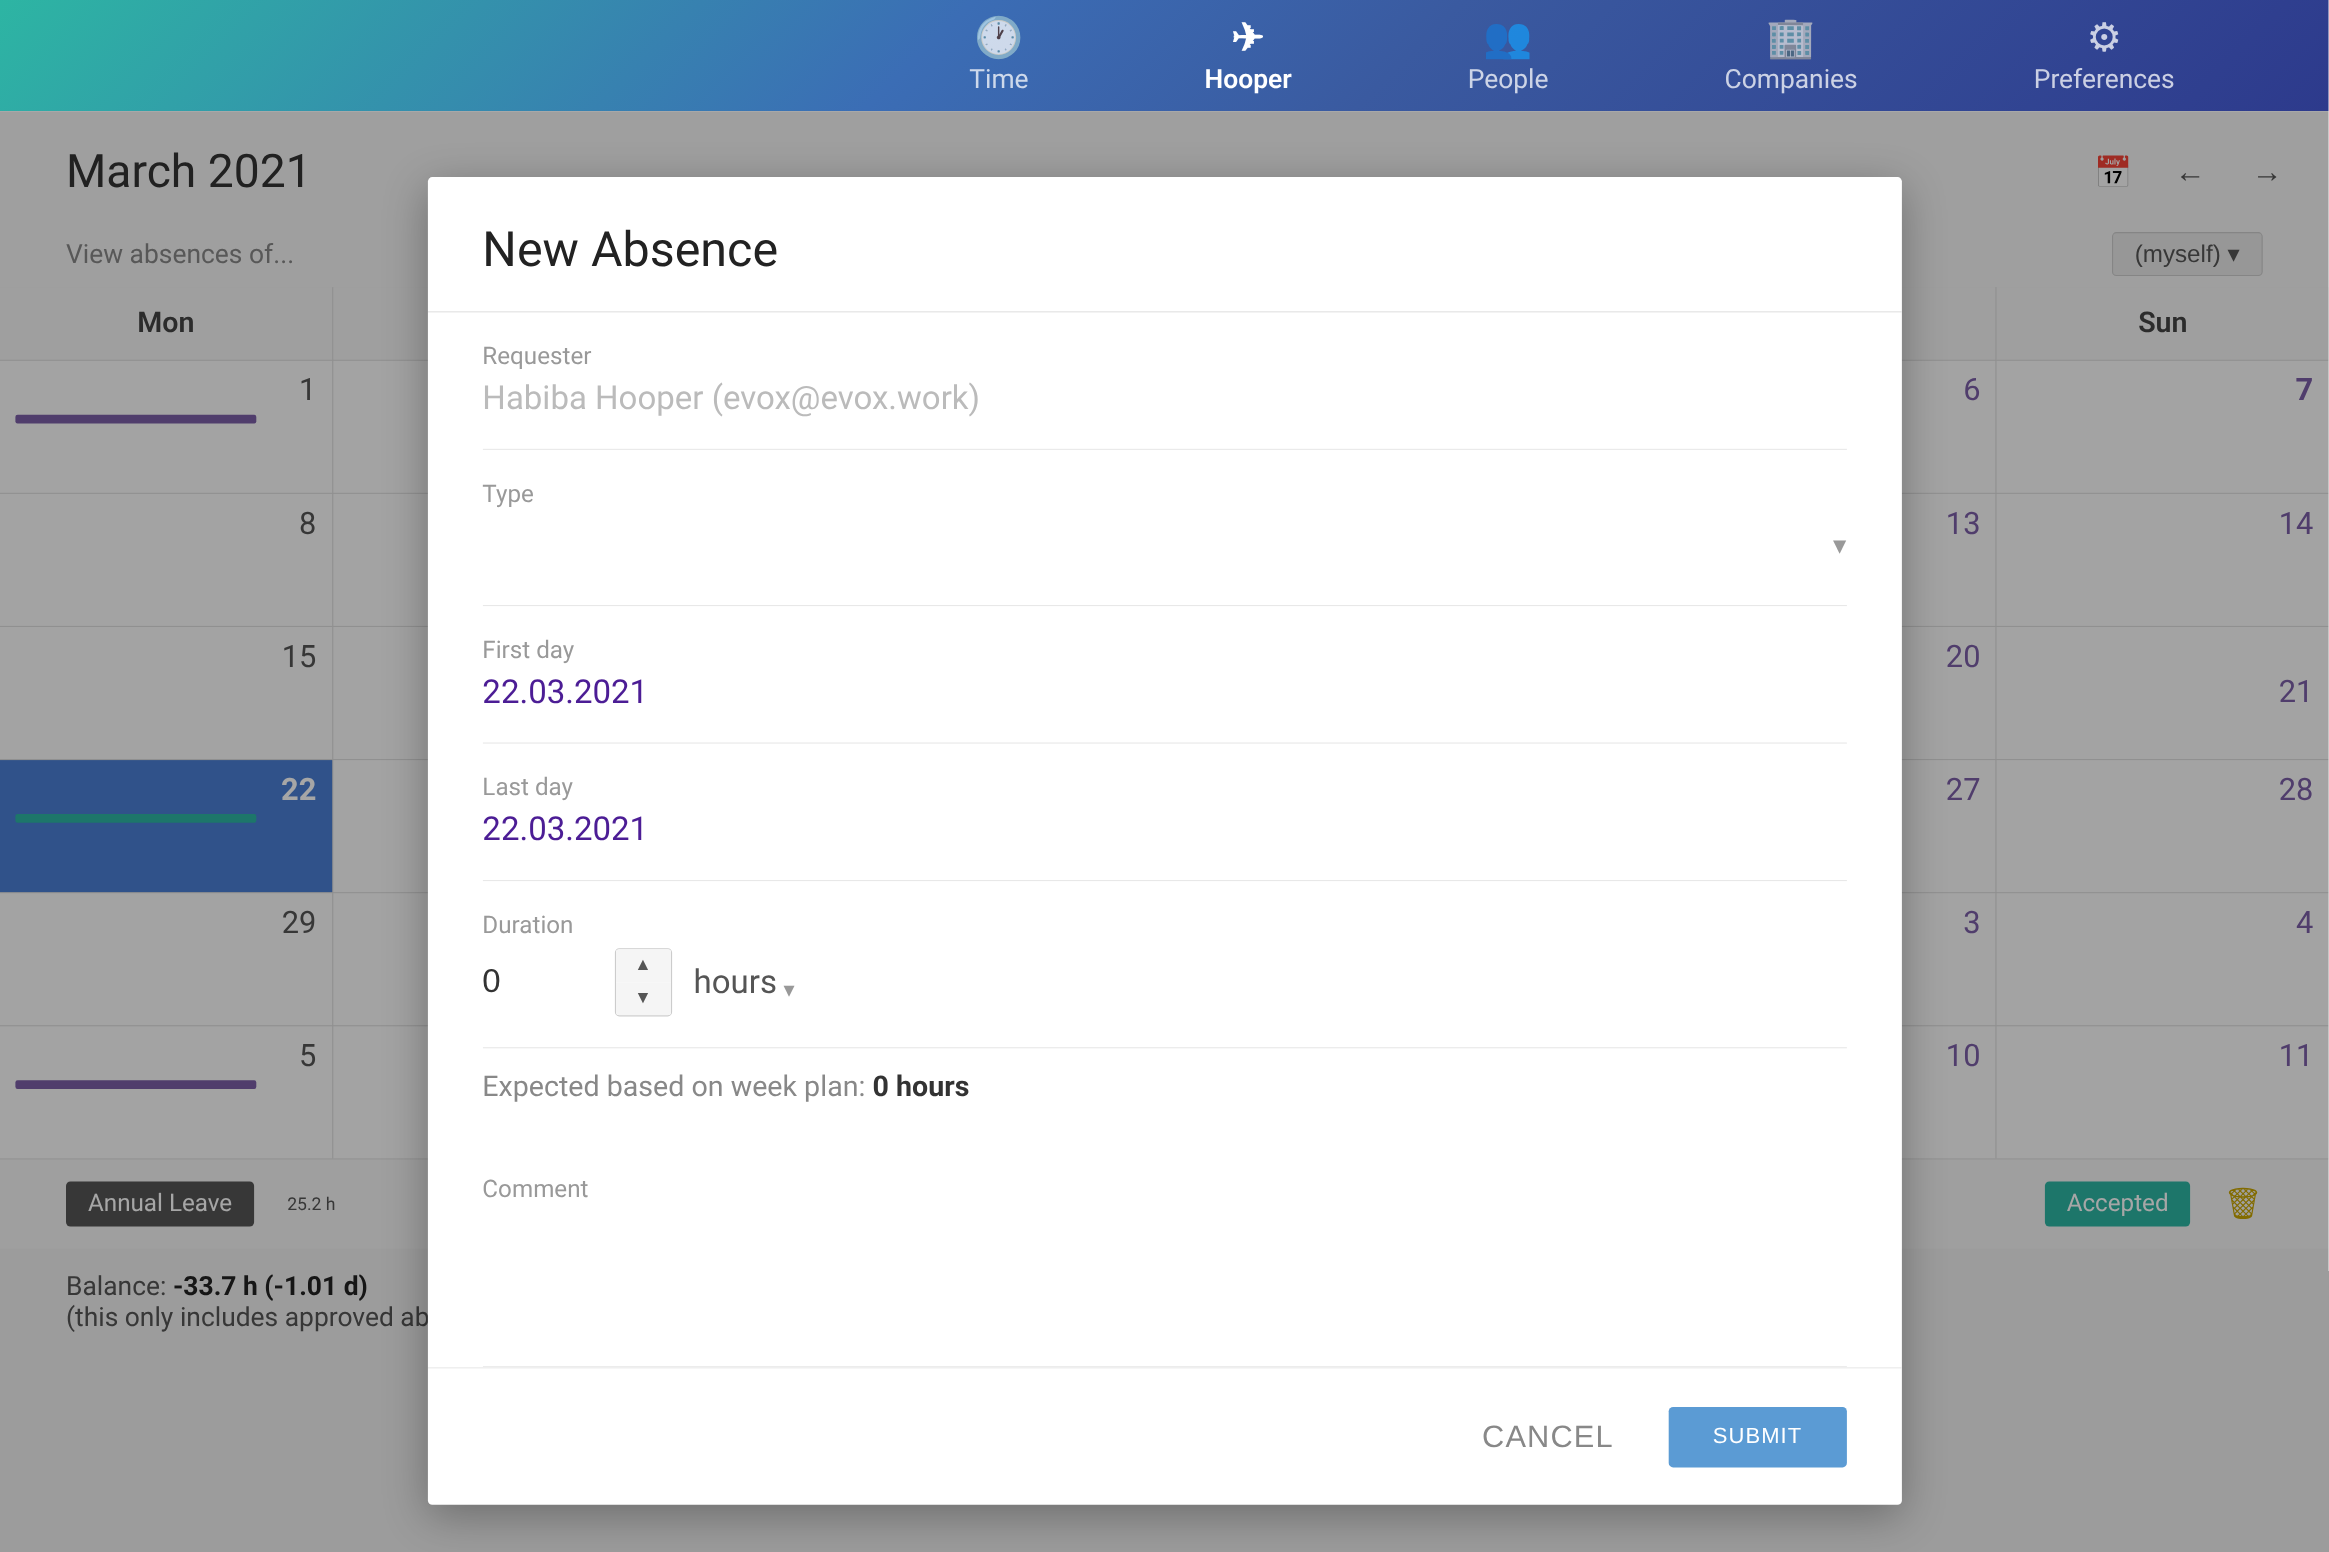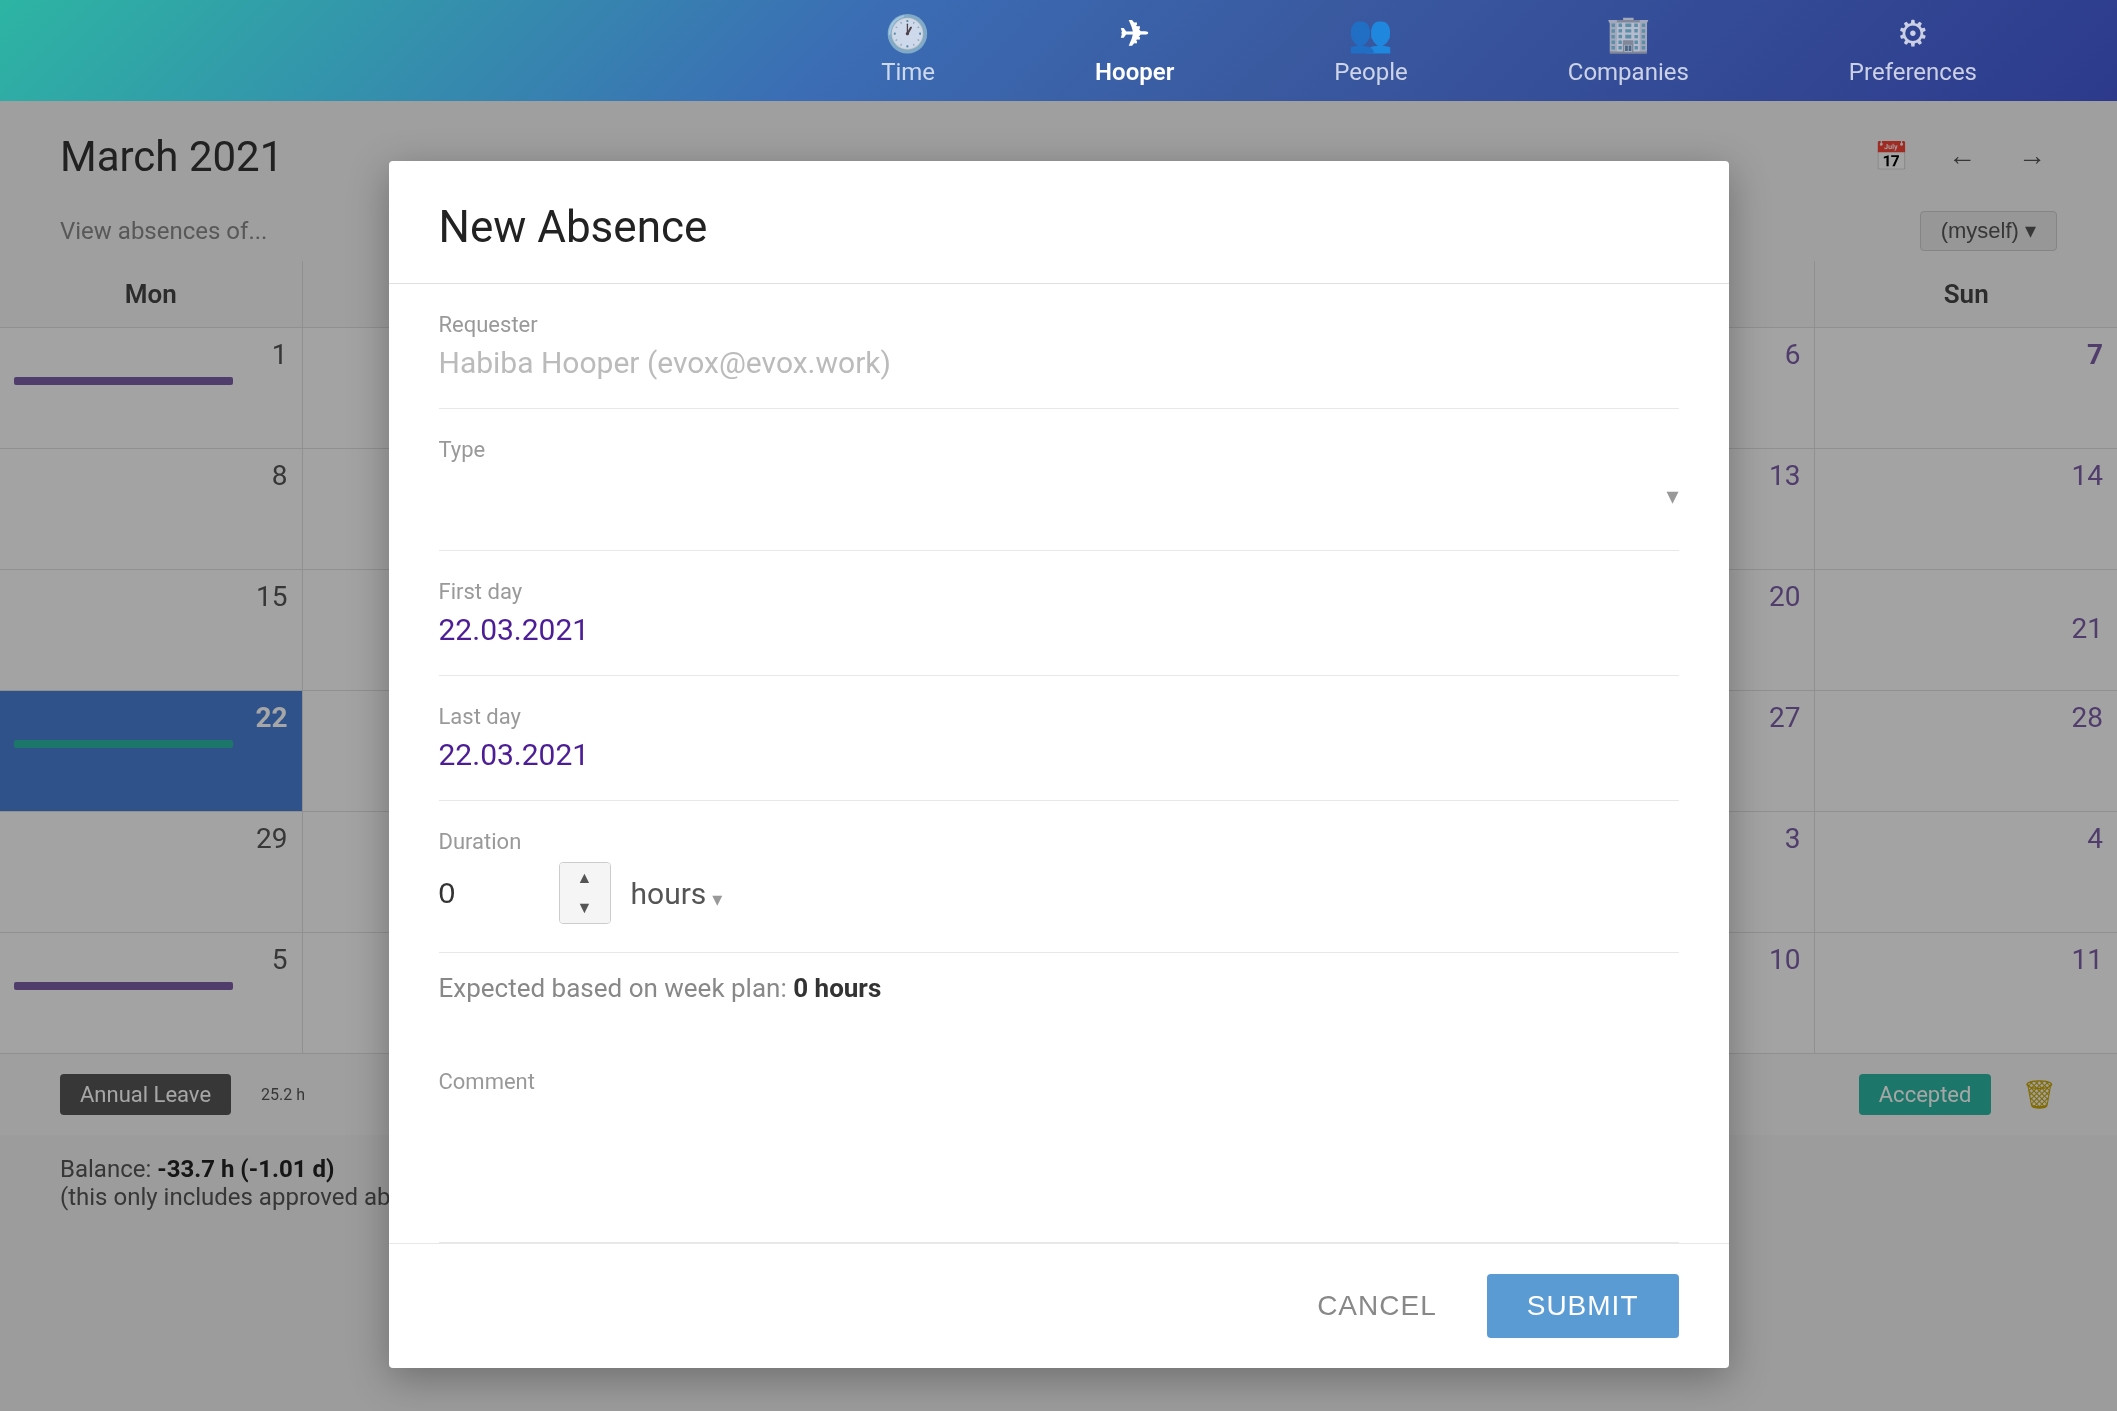--- a/index.html
+++ b/index.html
@@ -55,21 +55,21 @@
       height: calc(1411px - 101px);
       background: #f0f0f0;
       position: relative;
     }
 
     
     .calendar-header {
       display: flex;
       align-items: center;
       justify-content: space-between;
-      padding: 30px 60px 20px 60px;
+      padding: 30px 31px 20px 60px;
       background: #f5f5f5;
     }
     .calendar-title {
       font-size: 42px;
       font-weight: 400;
       color: #333;
     }
     .calendar-controls {
       display: flex;
       align-items: center;
@@ -354,21 +354,21 @@
       color: #888;
       cursor: pointer;
       padding: 16px 30px;
       letter-spacing: 1px;
     }
     .btn-submit {
       background: #5b9bd4;
       color: #fff;
       border: none;
       border-radius: 4px;
-      font-size: 28px;
+      font-size: 20px;
       padding: 16px 40px;
       cursor: pointer;
       letter-spacing: 1px;
     }
   </style>
 </head>
 <body>
 
 <div class="top-nav">
   <div class="nav-items">

